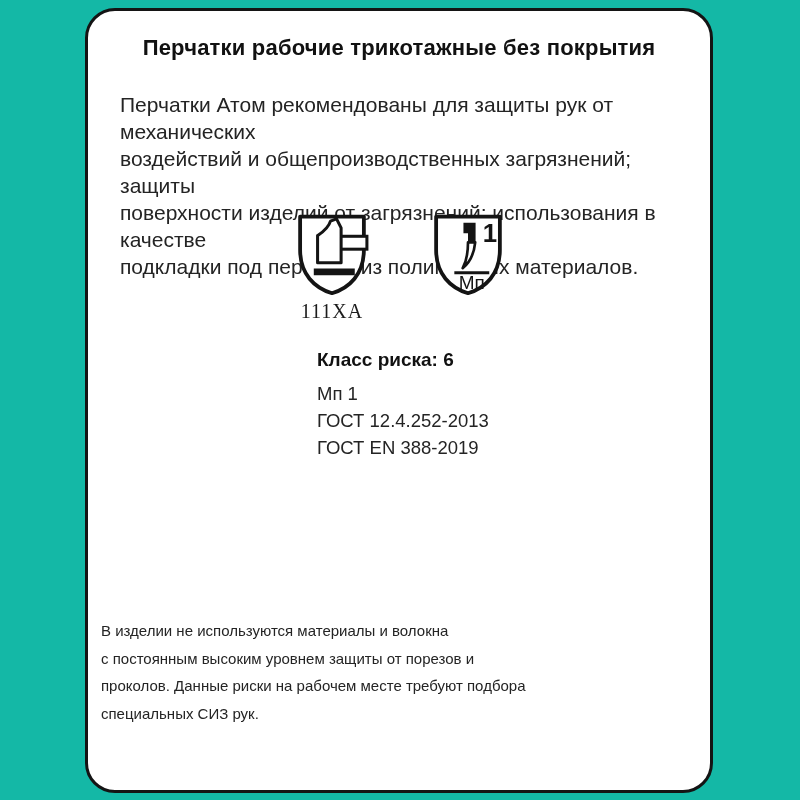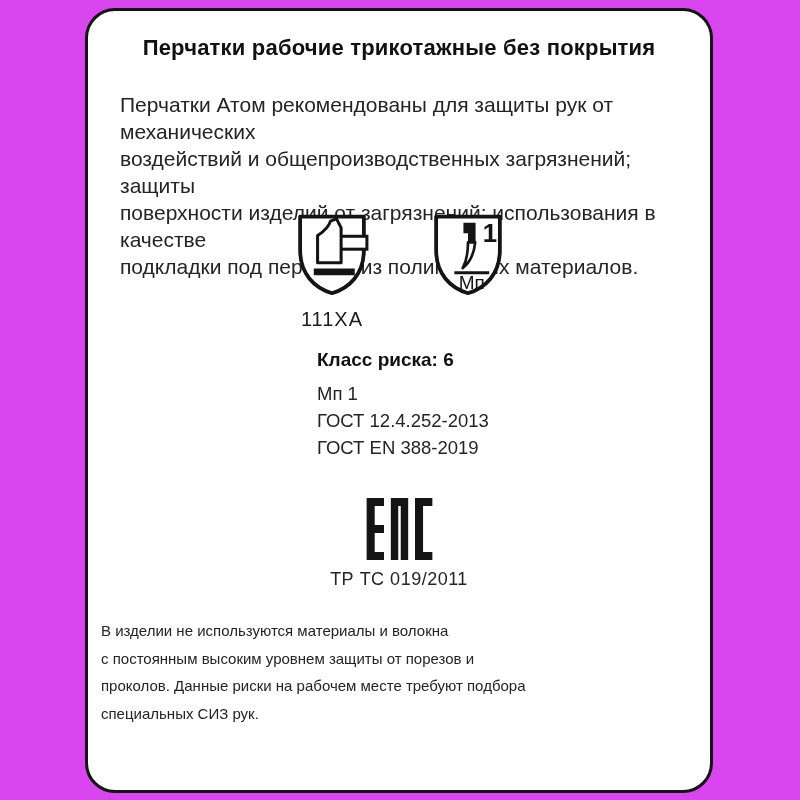--- a/index.html
+++ b/index.html
@@ -8,21 +8,21 @@
     width: 800px;
     height: 800px;
     background: #ffffff;
     font-family: "Liberation Sans", sans-serif;
     color: #222222;
   }
   .page {
     position: relative;
     width: 800px;
     height: 800px;
-    background: #d946ef;
+    background: #14b8a6;
   }
   .card {
     position: absolute;
     left: 85px;
     top: 8px;
     width: 628px;
     height: 785px;
     box-sizing: border-box;
     border: 3px solid #141414;
     border-radius: 30px;
@@ -67,27 +67,28 @@
     position: absolute;
     width: 76px;
     height: 85px;
   }
   .shield-mechanical { left: 206px; top: 201px; }
   .shield-puncture   { left: 342px; top: 201px; }
   .shield svg { width: 100%; height: 100%; display: block; }
   .rating {
     position: absolute;
     left: 206px;
-    top: 297px;
+    top: 289px;
     width: 76px;
     text-align: center;
     font-size: 20px;
     font-weight: 500;
     letter-spacing: 1px;
     color: #1c1c1c;
+    font-family: Liberation Serif, serif;
   }
   .risk {
     position: absolute;
     left: 229px;
     top: 338px;
   }
   .risk-title {
     font-size: 19px;
     font-weight: bold;
     color: #111111;
@@ -163,28 +164,20 @@
 
     <div class="rating">111XA</div>
 
     <div class="risk">
       <div class="risk-title">Класс риска: 6</div>
       <div class="risk-item">Мп 1</div>
       <div class="risk-item">ГОСТ 12.4.252-2013</div>
       <div class="risk-item">ГОСТ EN 388-2019</div>
     </div>
 
-    <div class="eac-block">
-      <svg class="eac-svg" viewBox="0 0 106 100">
-        <path d="M0 0 H28 V13 H13 V43.5 H28 V56.5 H13 V87 H28 V100 H0 Z" fill="#141414"></path>
-        <path d="M39 0 H67 V100 H55 V13 H51 V100 H39 Z" fill="#141414"></path>
-        <path d="M78 0 H106 V13 H91 V87 H106 V100 H78 Z" fill="#141414"></path>
-      </svg>
-      <div class="regulation">ТР ТС 019/2011</div>
-    </div>
 
     <p class="footer">В изделии не используются материалы и волокна
 с постоянным высоким уровнем защиты от порезов и
 проколов. Данные риски на рабочем месте требуют подбора
 специальных СИЗ рук.</p>
 
   </div>
 </div>
 
 </body></html>

